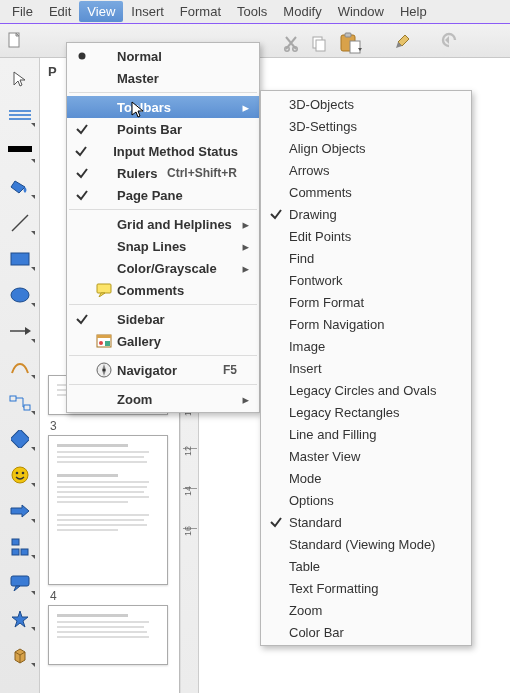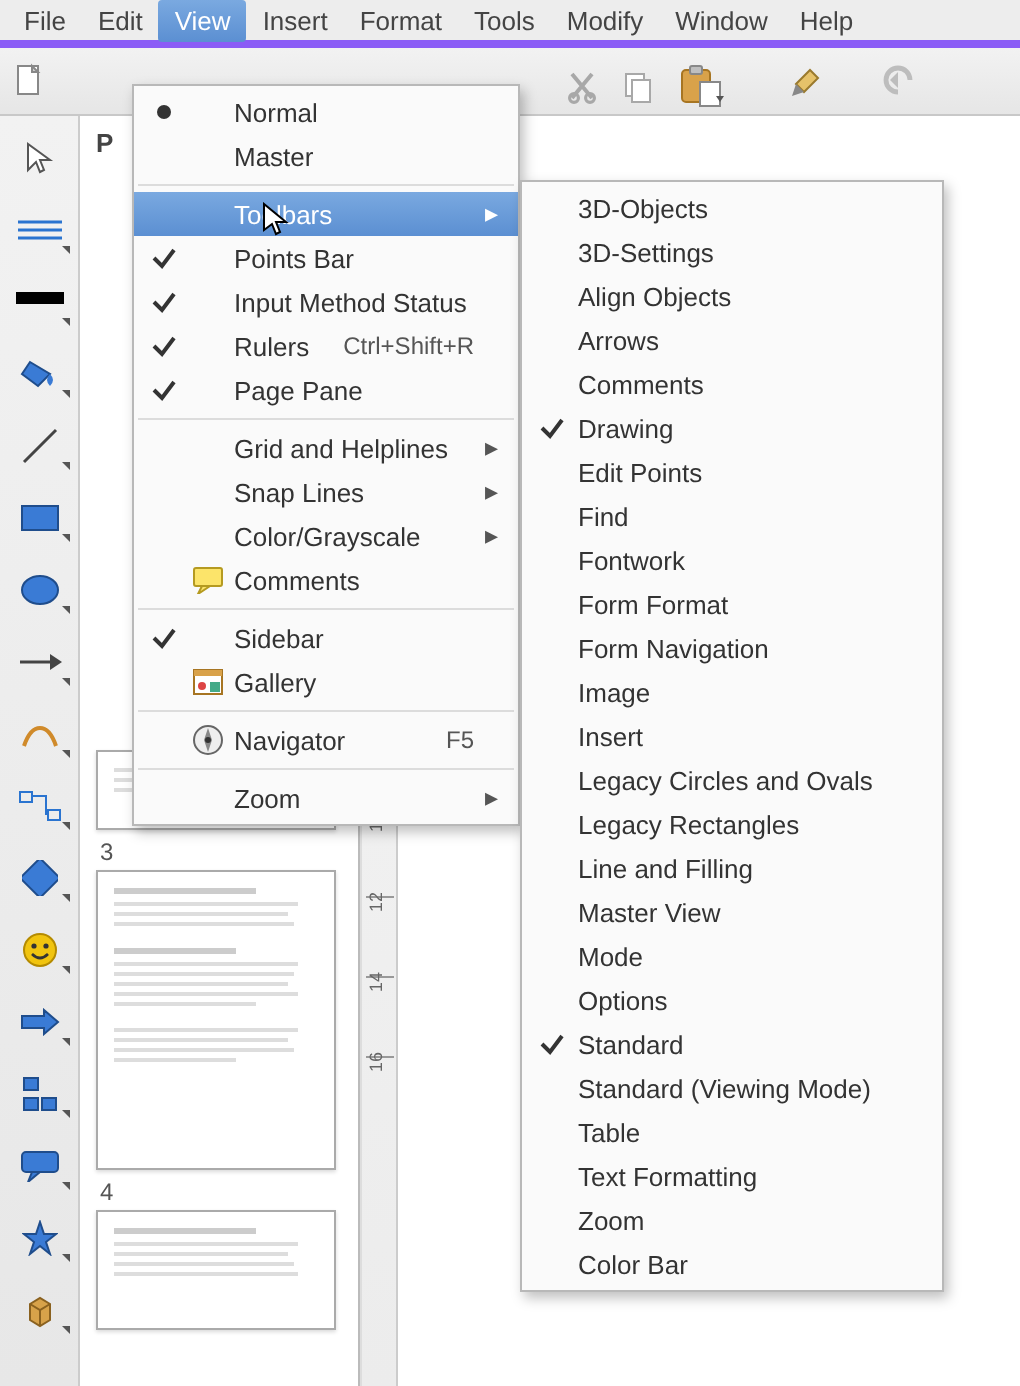--- a/index.html
+++ b/index.html
@@ -1,19 +1,19 @@
 <!DOCTYPE html>
 <html><head>
 <meta charset="utf-8">
 <style>
   * { box-sizing: border-box; margin: 0; padding: 0; font-family: "Liberation Sans", "DejaVu Sans", Arial, sans-serif; font-size: 13px; color: #333; }
   body { width: 510px; height: 693px; background: #e8e8e8; overflow: hidden; position: relative; }
 
   
-  .menubar { display: flex; align-items: center; height: 24px; padding: 0 4px; background: #ededed; border-bottom: 4px solid #8b5cf6; }
+  .menubar { display: flex; align-items: center; height: 24px; padding: 0 4px; background: #ededed; border-bottom: 1px solid #8b5cf6; }
   .menubar-item { padding: 3px 8px; color: #444; }
   .menubar-item.active { background: linear-gradient(#7aa9e0,#5b8fd2); color: #fff; border-radius: 2px; }
 
   
   .toolbar { height: 34px; background: linear-gradient(#f2f2f2,#e6e6e6); border-bottom: 1px solid #c8c8c8; position: relative; }
   .toolbar .grp { position:absolute; top:5px; display:flex; gap:6px; align-items:center; }
   .tool-icon { width:22px; height:22px; display:inline-flex; align-items:center; justify-content:center; }
   .tool-icon.big { width:28px; height:28px; }
   .tool-icon svg { display:block; }
 
@@ -276,21 +276,21 @@
       <div class="tick" style="top:390px"></div>
         <span class="lab" style="top:398px">12</span>
       <div class="tick" style="top:430px"></div>
         <span class="lab" style="top:438px">14</span>
       <div class="tick" style="top:470px"></div>
         <span class="lab" style="top:478px">16</span>
     </div>
   </div>
 </div>
 
-<div class="menu" id="view-menu" style="left:66px; top:42px; width:194px;">
+<div class="menu" id="view-menu" style="left:66px; top:42px; width:194px;font-weight:bold;">
     <div class="row">
       <span class="chkcol">
         <span class="radio">
           <svg width="10" height="10">
             <circle cx="5" cy="5" r="3.5" fill="#333"></circle>
           </svg>
         </span>
       </span>
       <span class="iconcol"></span>
       <span class="label">Normal</span>

